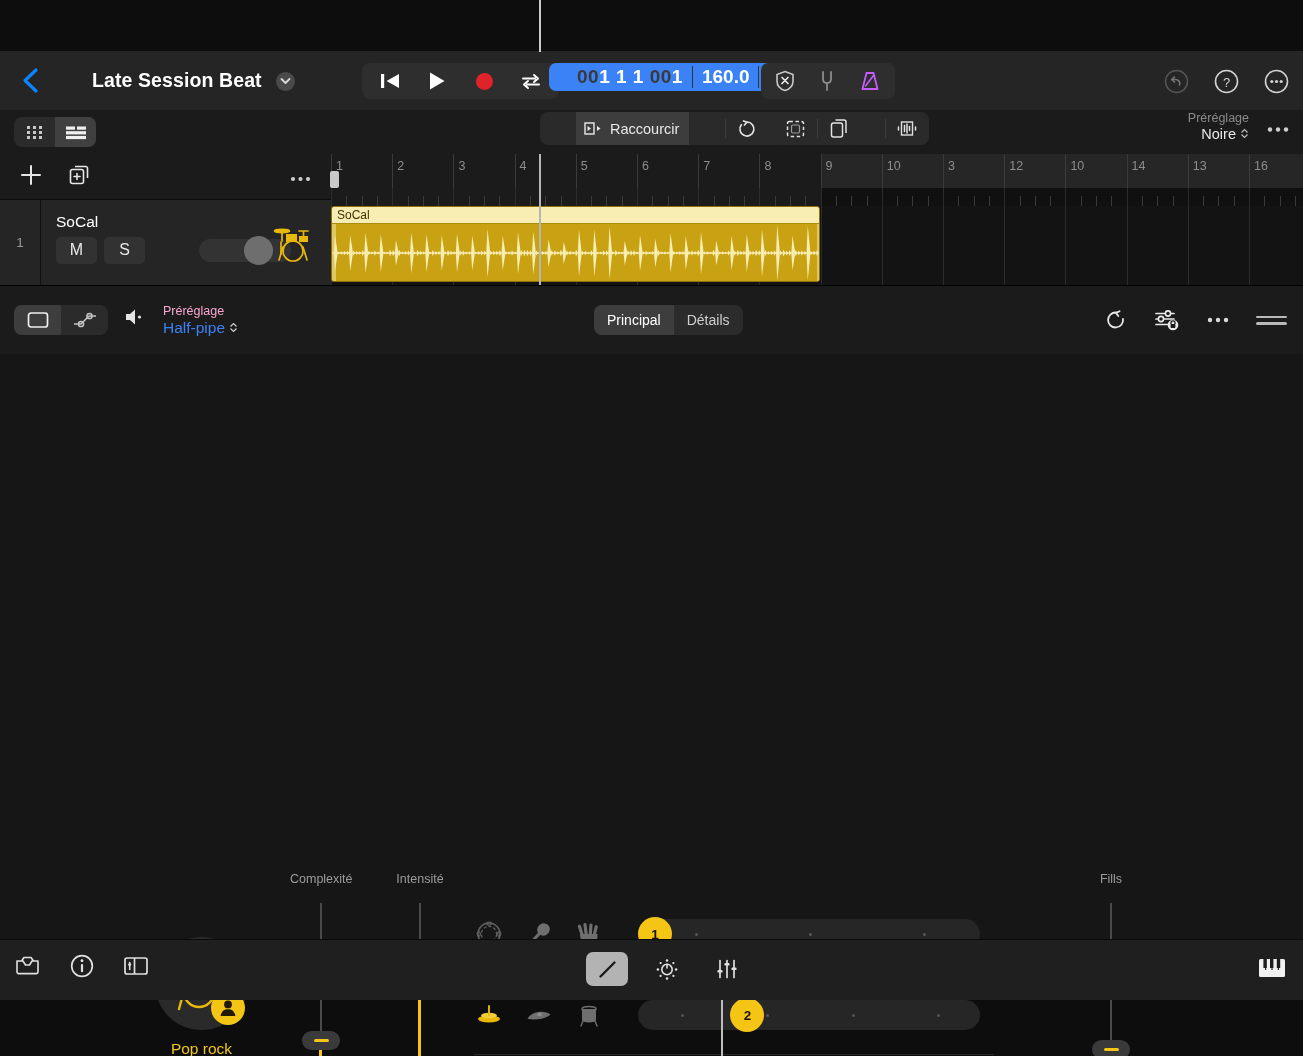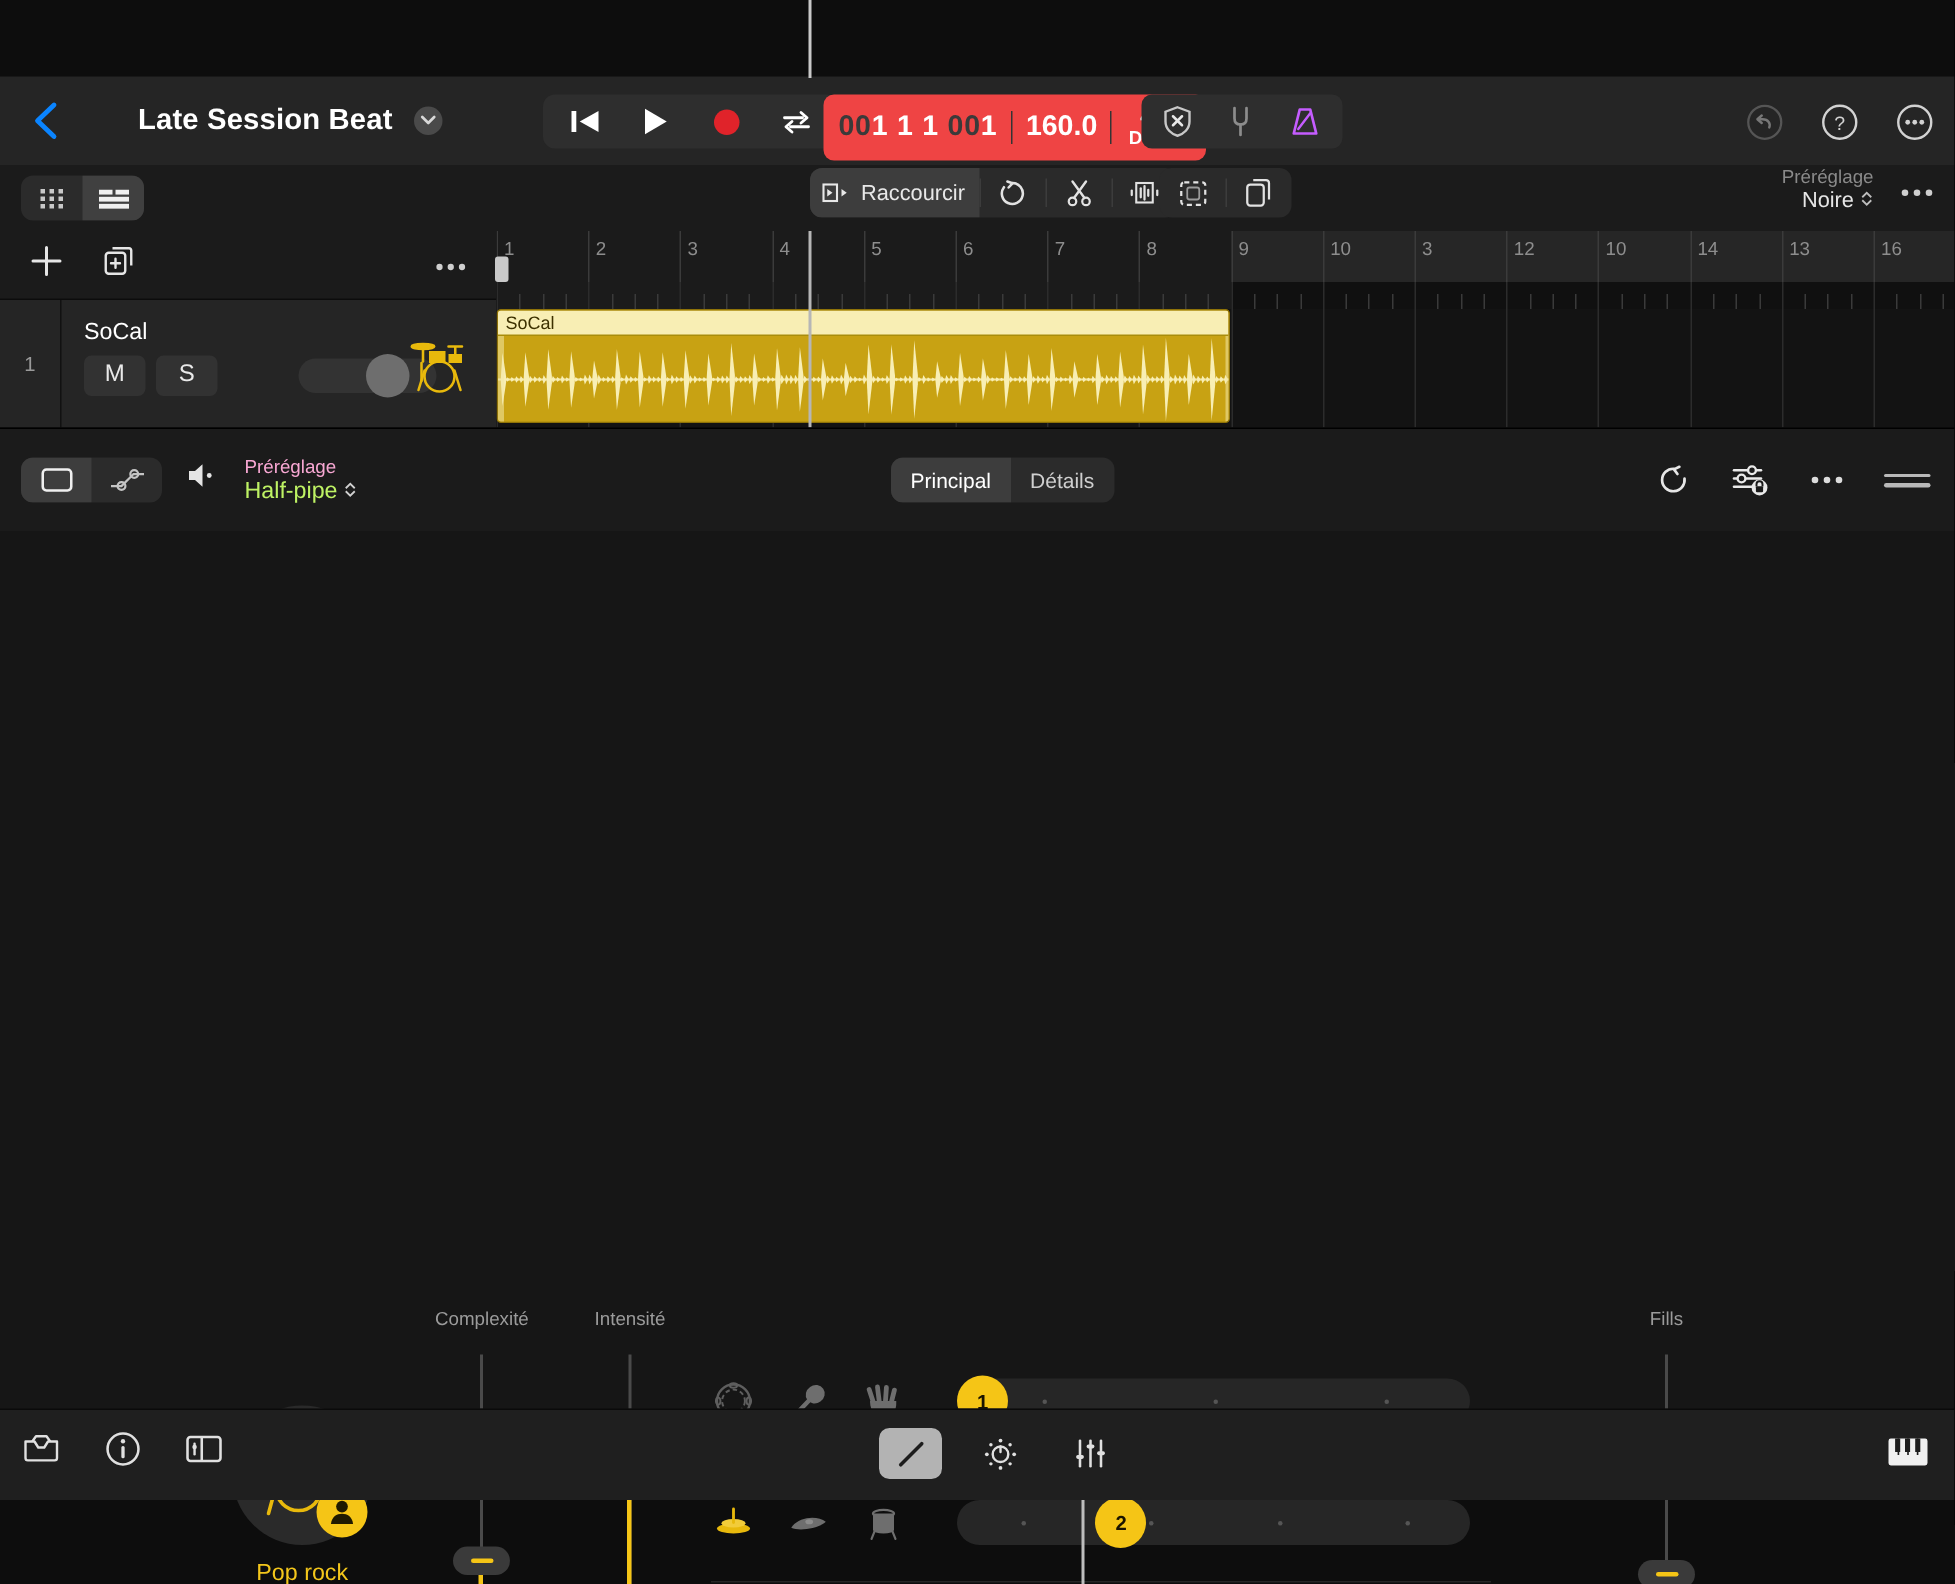--- a/index.html
+++ b/index.html
@@ -31,23 +31,23 @@
   }
   .transport {
     position: absolute; left: 362px; top: 63px; height: 36px;
     display: flex; align-items: center; gap: 21px;
     background: #2e2e2e; border-radius: 8px; padding: 0 15px;
   }
   .tbtn { width: 26px; height: 26px; display: flex; align-items: center; justify-content: center; cursor: pointer; }
   .rec-dot { width: 17px; height: 17px; border-radius: 50%; background: #e0232a; }
 
   .lcd {
-    position: absolute; left: 549px; top: 63px; height: 44px;
-    background: #ef4444; border-radius: 7px;
-    display: flex; align-items: center; padding: 0 10px;
+    position: absolute; left: 549px; top: 63px; height: 28px;
+    background: #3b82f6; border-radius: 7px;
+    display: flex; align-items: center; padding: 0 28px;
   }
   .lcd-pos { font-size: 19px; font-weight: 700; color: #fff; letter-spacing: .5px; white-space: nowrap; }
   .lcd-pos .dim { color: #3a3a3a; }
   .lcd-sep { width: 1px; height: 22px; background: #343434; margin: 0 9px; }
   .lcd-tempo { font-size: 19px; font-weight: 700; color: #fff; }
   .lcd-sig { text-align: center; line-height: 1.08; padding-left: 2px; }
   .lcd-sig .a { font-size: 13.5px; color: #fff; font-weight: 600; }
   .lcd-sig .b { font-size: 12.5px; color: #fff; font-weight: 600; }
 
   .lcd-tools {
@@ -67,21 +67,21 @@
     position: absolute; left: 0; top: 110px; width: 1303px; height: 44px;
     background: #1b1b1b; display: flex; align-items: center;
   }
   .seg { display: flex; background: #2b2b2b; border-radius: 8px; height: 30px; overflow: hidden; }
   .seg > div { width: 41px; display: flex; align-items: center; justify-content: center; cursor: pointer; }
   .seg > div.on { background: #404040; }
   .editgrp {
     position: absolute; left: 540px; top: 112px; height: 33px;
     background: #2a2a2a; border-radius: 8px; display: flex; align-items: center; overflow: hidden;
   }
-  .editgrp .cell { height: 33px; display: flex; align-items: center; justify-content: center; cursor: pointer; position: relative; }
+  .editgrp .cell { height: 33px; display: flex; align-items: center; justify-content: center; cursor: pointer; position: relative; margin-left: 36px; }
   .editgrp .cell + .cell::before {
     content: ""; position: absolute; left: 0; top: 7px; bottom: 7px; width: 1px; background: #3c3c3c;
   }
   .editgrp .trim { background: #3d3d3d; padding: 0 10px 0 8px; gap: 7px; color: #e8e8e8; font-size: 14.5px; }
   .editgrp .sq { width: 44px; }
   .dupgrp {
     position: absolute; left: 773px; top: 112px; height: 33px;
     background: #2a2a2a; border-radius: 8px; display: flex; align-items: center; overflow: hidden;
   }
   .dupgrp .cell { width: 44px; height: 33px; display: flex; align-items: center; justify-content: center; cursor: pointer; position: relative; }
@@ -169,21 +169,21 @@
   }
   .plug-seg {
     position: absolute; left: 14px; top: 305px; height: 30px;
     background: #2b2b2b; border-radius: 8px; display: flex; overflow: hidden;
   }
   .plug-seg > div { width: 47px; display: flex; align-items: center; justify-content: center; cursor: pointer; }
   .plug-seg > div.on { background: #3d3d3d; }
   .spk { position: absolute; left: 124px; top: 307px; cursor: pointer; }
   .preset { position: absolute; left: 163px; top: 303px; cursor: pointer; }
   .preset .lab { font-size: 12.5px; color: #f9a8d4; line-height: 16px; }
-  .preset .val { font-size: 15.5px; color: #bef264; line-height: 18px; }
+  .preset .val { font-size: 15.5px; color: #3b82f6; line-height: 18px; }
   .tabs {
     position: absolute; left: 594px; top: 305px; height: 30px;
     background: #2b2b2b; border-radius: 8px; display: flex; overflow: hidden;
   }
   .tabs div {
     padding: 0 13px; display: flex; align-items: center;
     font-size: 14px; color: #cfcfcf; cursor: pointer;
   }
   .tabs div.on { background: #3d3d3d; color: #fff; }
   .plug-right { position: absolute; right: 16px; top: 305px; height: 30px; display: flex; align-items: center; gap: 27px; }

